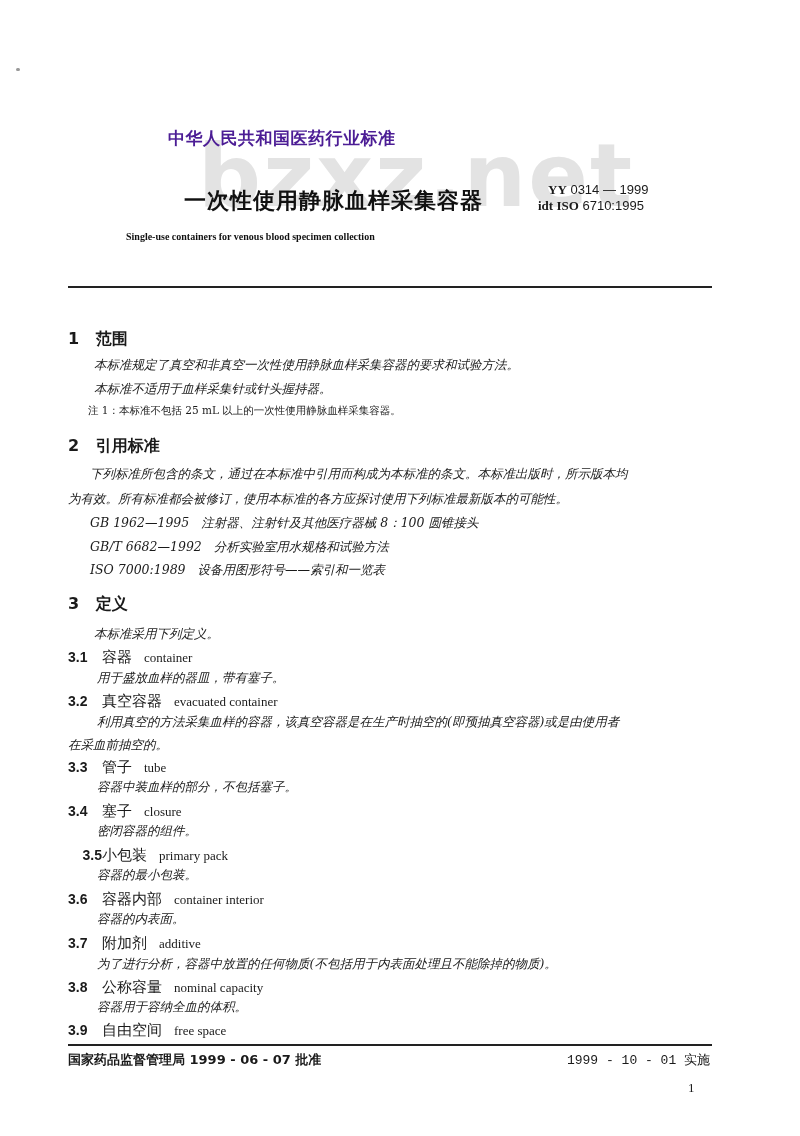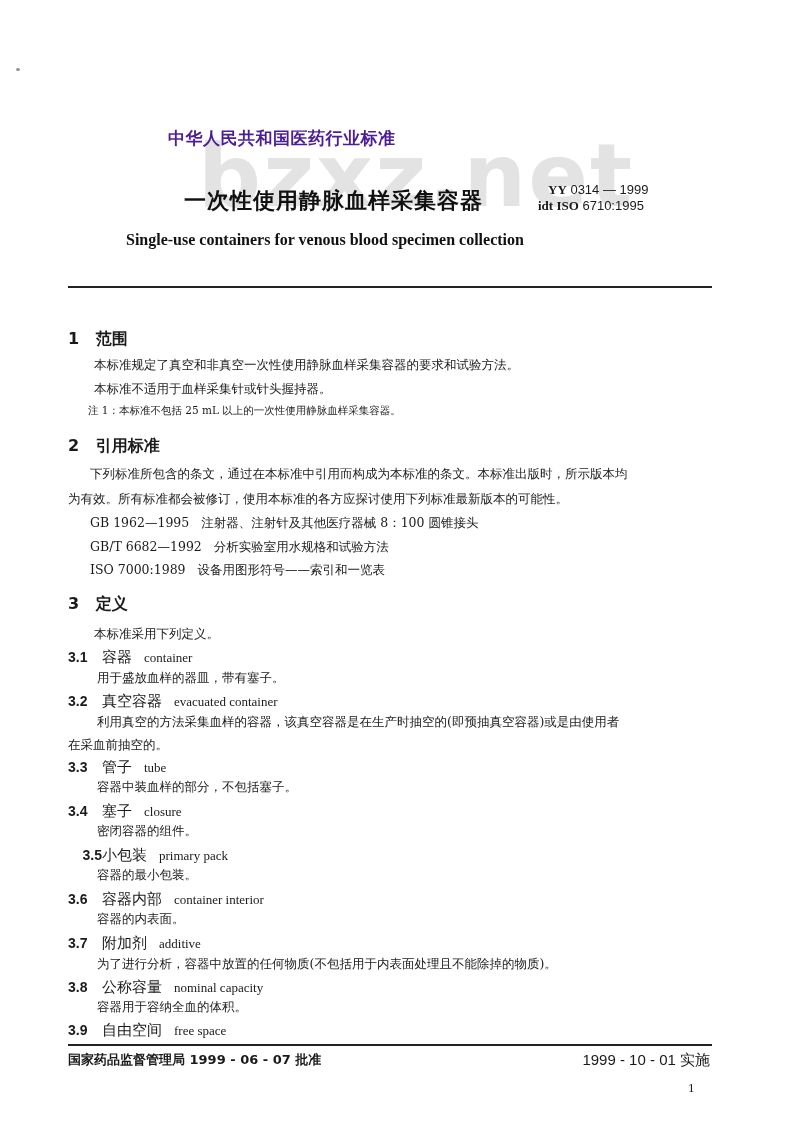--- a/index.html
+++ b/index.html
@@ -11,30 +11,30 @@
     .watermark {
       left: 198px; top: 132px; font-family: "DejaVu Sans", "Liberation Sans", sans-serif;
       font-weight: bold; font-size: 88px; color: #e3e3e3; letter-spacing: 2px; line-height: 1; z-index: 0;
     }
     .hdr-title { left: 168px; top: 127px; font-family: "DejaVu Sans", sans-serif; font-weight: bold; font-size: 17px; color: #4c1d95; z-index: 1; letter-spacing: 0.5px; }
     .doc-title { left: 184px; top: 186px; font-family: "DejaVu Sans", sans-serif; font-weight: bold; font-size: 22px; color: #111; z-index: 1; letter-spacing: 1px; }
     .code1 { left: 548px; top: 182px; font-size: 13px; z-index: 1; font-family: "Liberation Sans", sans-serif; }
     .code1 b { font-family: "Liberation Serif", serif; }
     .code2 { left: 538px; top: 198px; font-size: 13px; z-index: 1; font-family: "Liberation Sans", sans-serif; }
     .code2 b { font-family: "Liberation Serif", serif; }
-    .en-title { left: 126px; top: 231px; font-family: "Liberation Serif", serif; font-weight: bold; font-size: 16px; color: #111; z-index: 1; }
+    .en-title { left: 126px; top: 231px; font-family: "Liberation Serif", serif; font-weight: bold; font-size: 10px; color: #111; z-index: 1; }
     .rule { position: absolute; left: 68px; width: 644px; height: 2px; background: #222; }
     .sec { font-family: "DejaVu Sans", sans-serif; font-weight: bold; font-size: 16px; }
-    .body-txt { font-size: 12.5px; }
+    .body-txt { font-size: 12.5px; font-style: italic; }
     .small-txt { font-size: 10.5px; }
     .num { font-family: "Liberation Sans", sans-serif; font-weight: bold; font-size: 14px; display: inline-block; width: 34px; }
     .en { font-family: "Liberation Serif", serif; font-size: 13px; margin-left: 12px; }
     .term { font-size: 15px; }
     .footer-left { left: 68px; top: 1051px; font-family: "DejaVu Sans", sans-serif; font-weight: bold; font-size: 13px; }
-    .footer-right { right: 90px; top: 1051px; font-family: Liberation Sans, sans-serif; font-size: 15px; }
+    .footer-right { right: 90px; top: 1051px; font-family: Liberation Mono, monospace; font-size: 13px; }
     .page-num { left: 688px; top: 1080px; font-family: "Liberation Serif", serif; font-size: 13px; }
     .speck { position: absolute; left: 16px; top: 68px; width: 4px; height: 3px; background: #999; border-radius: 2px; }
   </style>
 </head>
 <body>
 
 <div class="speck"></div>
 
 <div class="abs watermark">bzxz.net</div>
 <div class="abs hdr-title">中华人民共和国医药行业标准</div>

